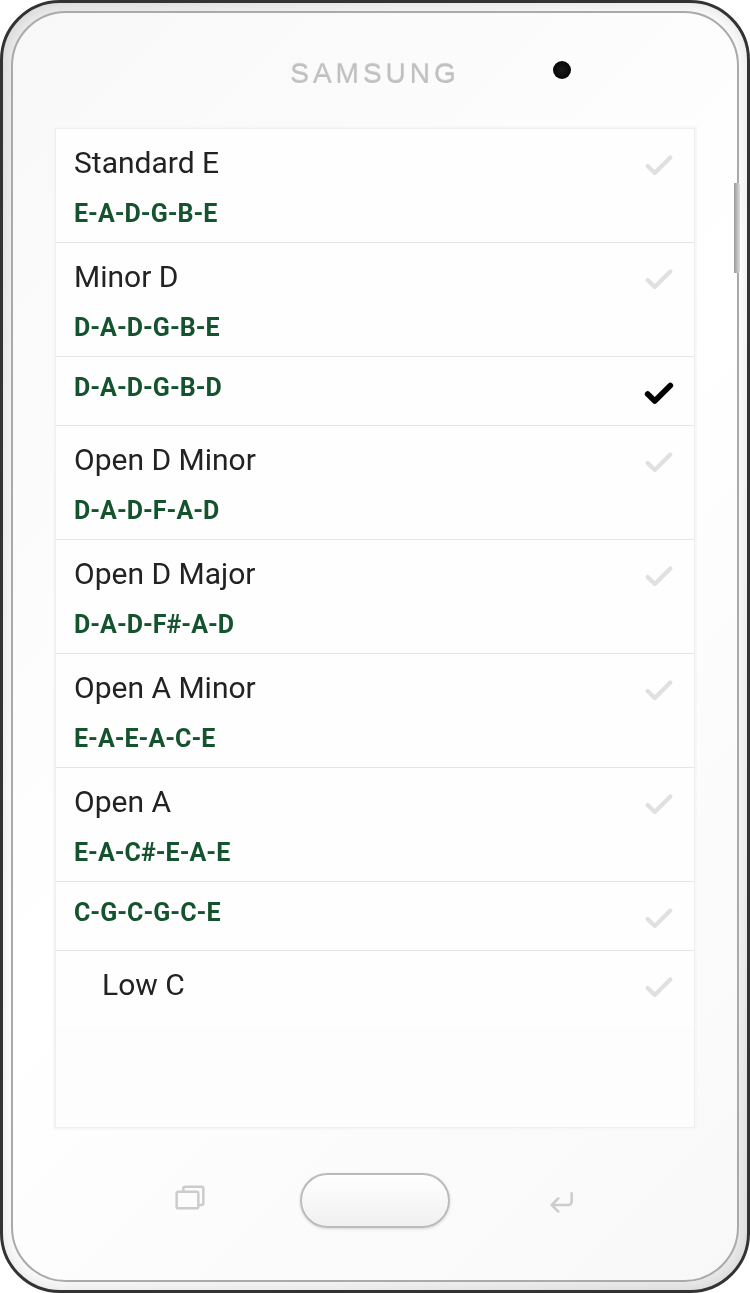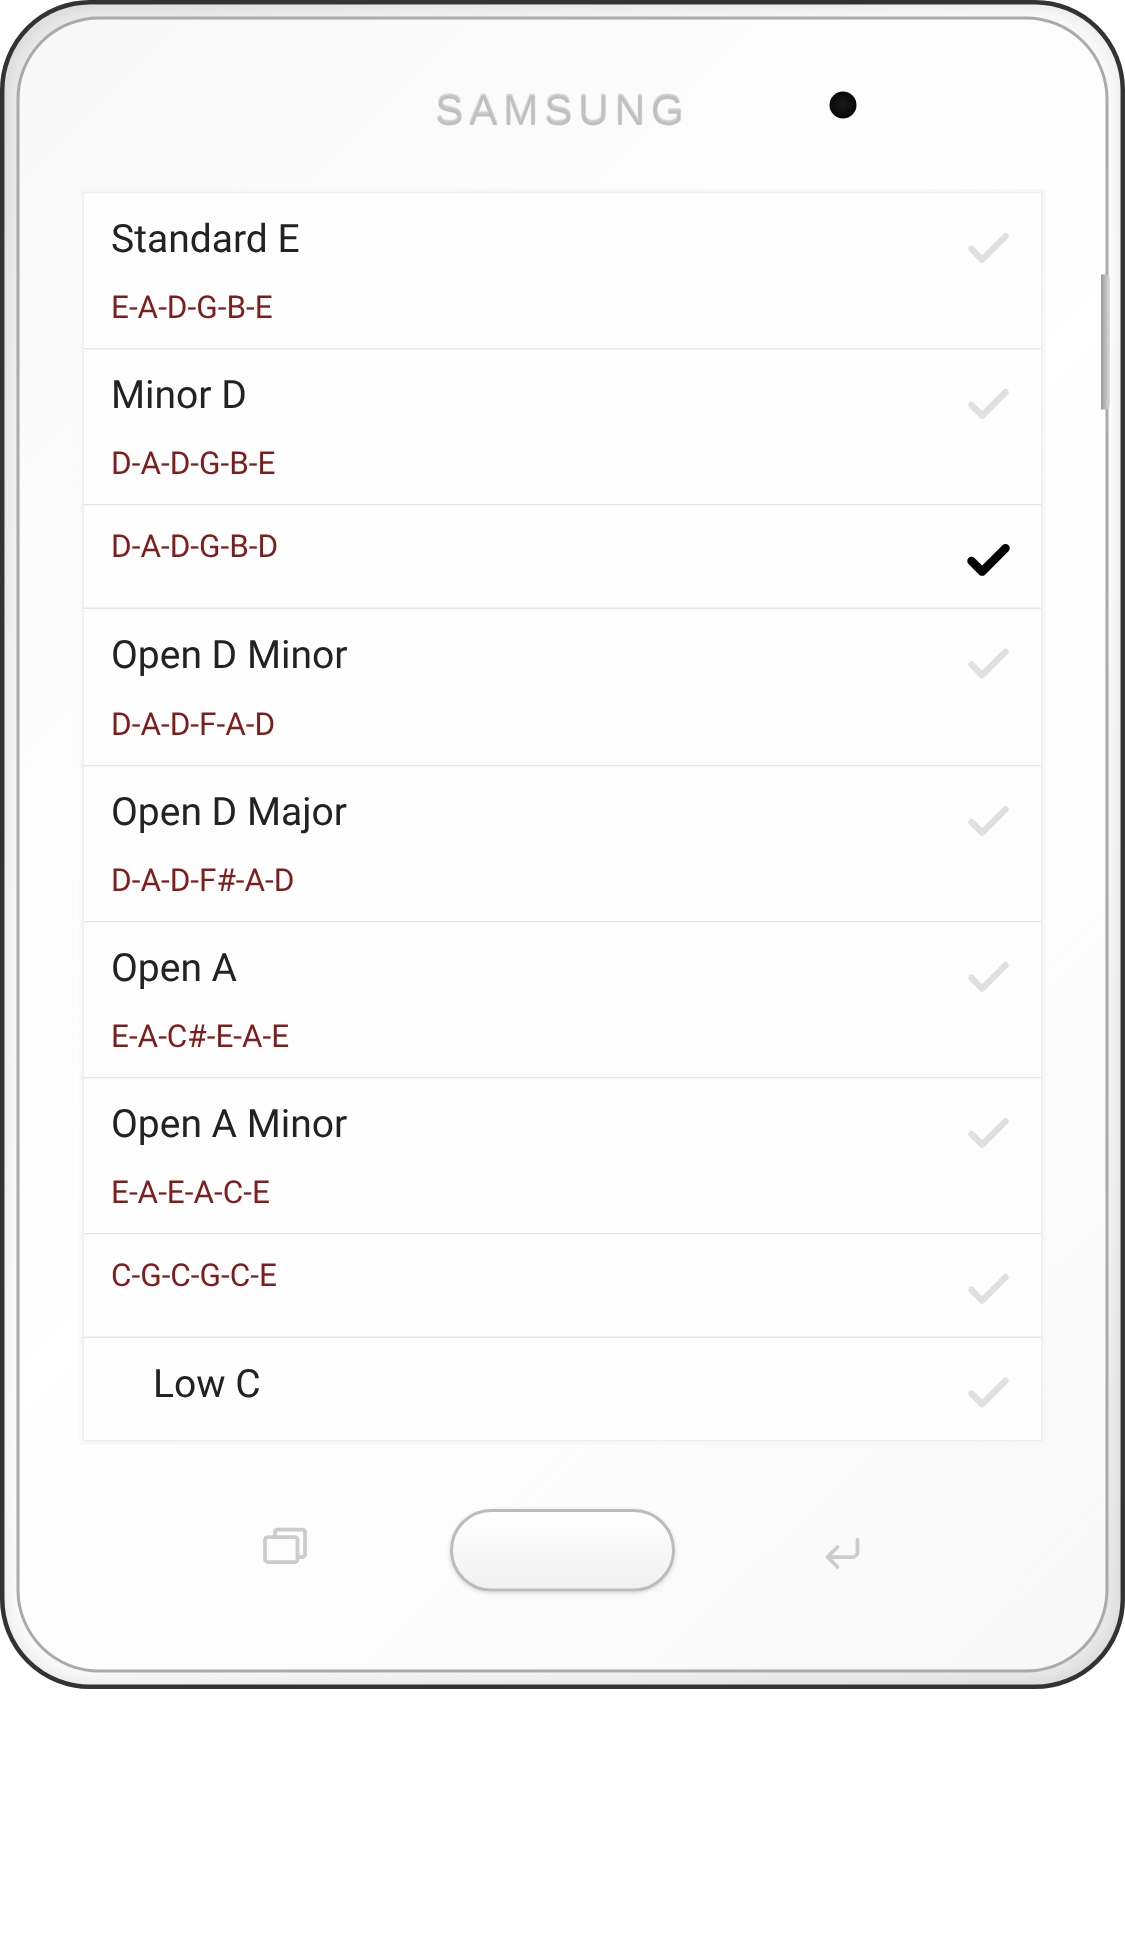--- a/index.html
+++ b/index.html
@@ -12,21 +12,21 @@
       width: 750px;
       height: 1293px;
       background: #fff;
       font-family: -apple-system, BlinkMacSystemFont, "Segoe UI", Roboto, "Helvetica Neue", Arial, sans-serif;
       overflow: hidden;
       position: relative;
     }
 
     .device-frame {
       width: 750px;
-      height: 1126px;
+      height: 1293px;
       background: linear-gradient(135deg, #e8e8e8 0%, #f5f5f5 20%, #ffffff 50%, #f5f5f5 80%, #e8e8e8 100%);
       border-radius: 60px;
       border: 3px solid #333;
       position: relative;
       box-shadow: inset 0 0 15px rgba(0,0,0,0.1);
     }
 
     .device-inner {
       position: absolute;
       top: 8px;
@@ -107,31 +107,31 @@
       border-bottom: none;
     }
 
     .item-text {
       display: flex;
       flex-direction: column;
       flex: 1;
     }
 
     .item-title {
-      font-size: 26px;
+      font-size: 30px;
       color: #222;
       font-weight: 400;
       line-height: 1.2;
       margin-bottom: 18px;
     }
 
     .item-subtitle {
-      font-size: 21px;
-      color: #7f1d1d;
-      font-weight: 400;
+      font-size: 25px;
+      color: #14532d;
+      font-weight: 700;
     }
 
     .check-icon {
       width: 34px;
       height: 34px;
       margin-top: 4px;
       flex-shrink: 0;
     }
 
     .check-icon svg {
@@ -257,34 +257,34 @@
           </div>
           <span class="check-icon check-inactive">
             <svg viewBox="0 0 24 24" fill="none">
                 <path d="M4 12l5 5L20 6" stroke-width="3" stroke-linecap="round" stroke-linejoin="round"></path>
               </svg>
           </span>
         </div>
 
         <div class="list-item">
           <div class="item-text">
+            <span class="item-title">Open A Minor</span>
+            <span class="item-subtitle">E-A-E-A-C-E</span>
+          </div>
+          <span class="check-icon check-inactive">
+            <svg viewBox="0 0 24 24" fill="none">
+                <path d="M4 12l5 5L20 6" stroke-width="3" stroke-linecap="round" stroke-linejoin="round"></path>
+              </svg>
+          </span>
+        </div>
+
+        <div class="list-item">
+          <div class="item-text">
             <span class="item-title">Open A</span>
             <span class="item-subtitle">E-A-C#-E-A-E</span>
-          </div>
-          <span class="check-icon check-inactive">
-            <svg viewBox="0 0 24 24" fill="none">
-                <path d="M4 12l5 5L20 6" stroke-width="3" stroke-linecap="round" stroke-linejoin="round"></path>
-              </svg>
-          </span>
-        </div>
-
-        <div class="list-item">
-          <div class="item-text">
-            <span class="item-title">Open A Minor</span>
-            <span class="item-subtitle">E-A-E-A-C-E</span>
           </div>
           <span class="check-icon check-inactive">
             <svg viewBox="0 0 24 24" fill="none">
                 <path d="M4 12l5 5L20 6" stroke-width="3" stroke-linecap="round" stroke-linejoin="round"></path>
               </svg>
           </span>
         </div>
 
         <div class="list-item">
           <div class="item-text">

